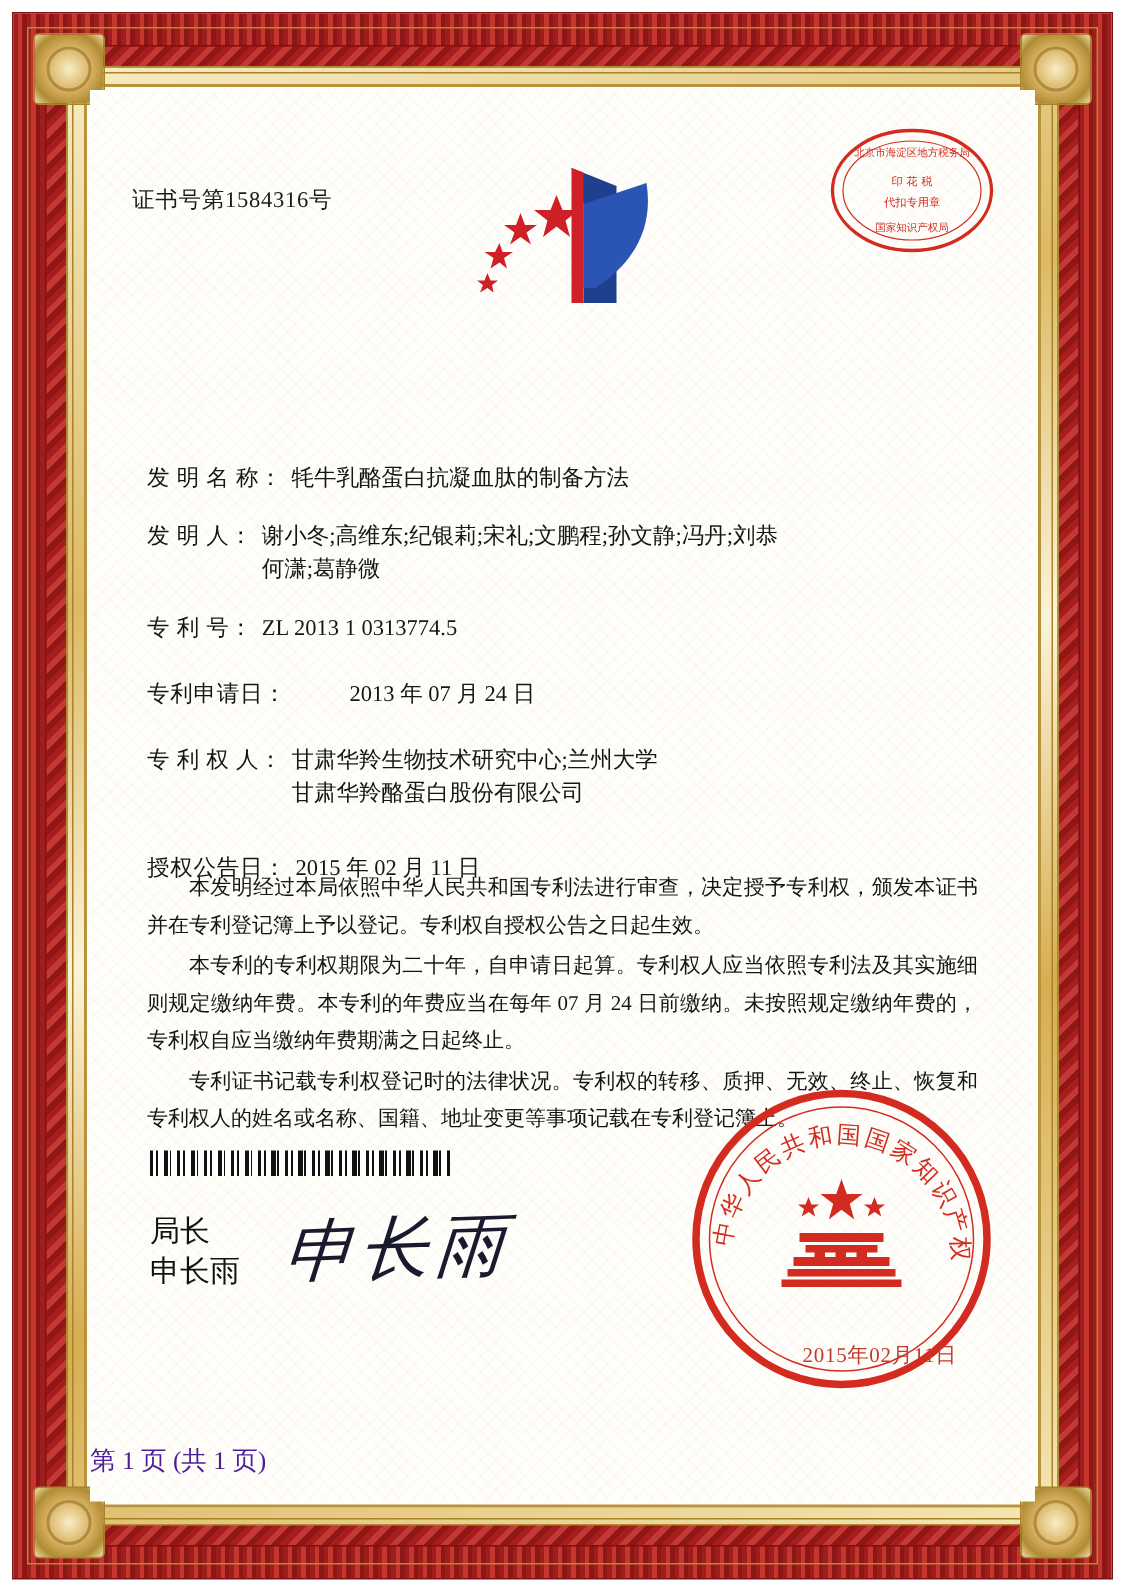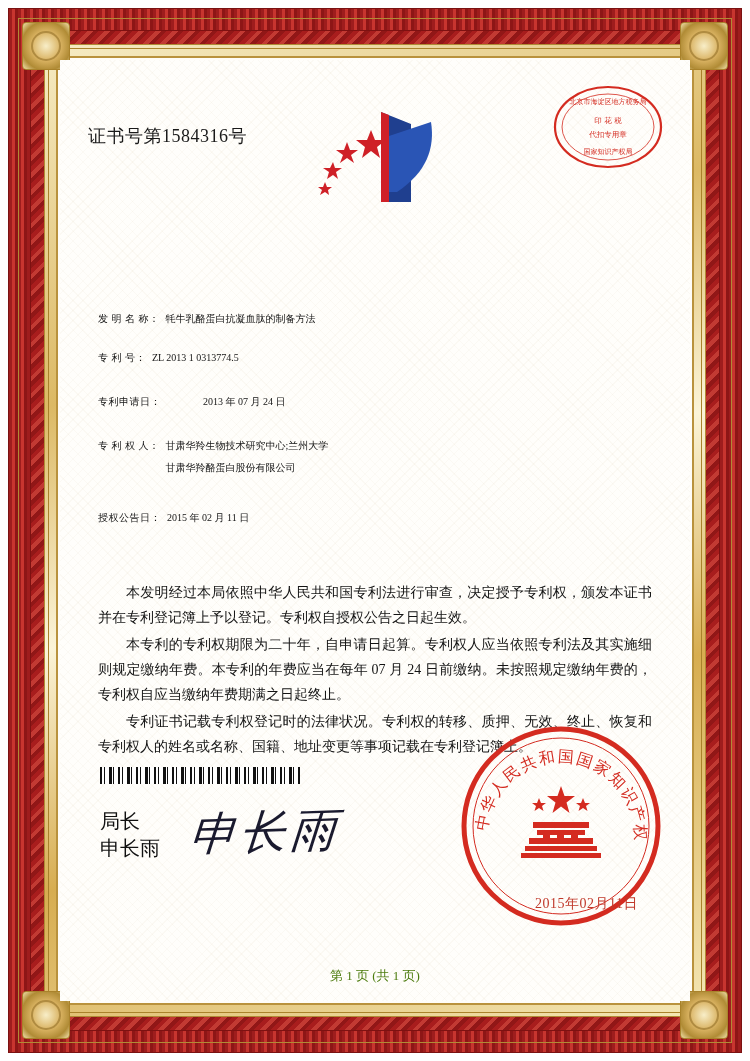--- a/index.html
+++ b/index.html
@@ -113,21 +113,21 @@
   
   .content {
     position: absolute;
     inset: 0;
     padding: 0;
   }
   .cert-number {
     position: absolute;
     left: 28px;
     top: 64px;
-    font-size: 18px;
+    font-size: 15px;
     color: #1a1a1a;
     letter-spacing: 0.5px;
     white-space: nowrap;
   }
 
   
   .logo {
     position: absolute;
     left: 50%;
     transform: translateX(-50%);
@@ -162,21 +162,21 @@
   .fields {
     position: absolute;
     left: 38px;
     right: 38px;
     top: 248px;
   }
   .field-row {
     display: flex;
     align-items: flex-start;
     margin-bottom: 17px;
-    font-size: 10px;
+    font-size: 15px;
     color: #151515;
     line-height: 22px;
   }
   .field-label {
     flex: 0 0 auto;
     white-space: nowrap;
     letter-spacing: 0.5px;
   }
   .field-value {
     flex: 1 1 auto;
@@ -251,23 +251,22 @@
     color: #c0392b;
     letter-spacing: 0.5px;
     white-space: nowrap;
   }
 
   .page-footer {
     position: absolute;
     bottom: 16px;
     left: 0;
     right: 0;
-    text-align: center;
-    font-size: 13px;
-    color: #4d7c0f;
+    font-size: 17px;
+    color: #4c1d95;
   }
 </style>
 </head>
 <body>
 
 <div class="certificate">
 
   <div class="border-outer"></div>
   <div class="border-gold-1"></div>
   <div class="border-red-band"></div>
@@ -308,20 +307,27 @@
       </div>
 
 
       <div class="fields">
 
         <div class="field-row">
           <div class="field-label">发 明 名 称：</div>
           <div class="field-value">牦牛乳酪蛋白抗凝血肽的制备方法</div>
         </div>
 
+        <div class="field-row">
+          <div class="field-label">发 明 人：</div>
+          <div class="field-value">
+            <span>谢小冬;高维东;纪银莉;宋礼;文鹏程;孙文静;冯丹;刘恭</span>
+            <span class="line2">何潇;葛静微</span>
+          </div>
+        </div>
 
         <div class="field-row">
           <div class="field-label">专 利 号：</div>
           <div class="field-value">ZL 2013 1 0313774.5</div>
         </div>
 
         <div class="field-row" style="margin-top:22px;gap:36px;">
           <div class="field-label">专利申请日：</div>
           <div class="field-value">2013 年 07 月 24 日</div>
         </div>

